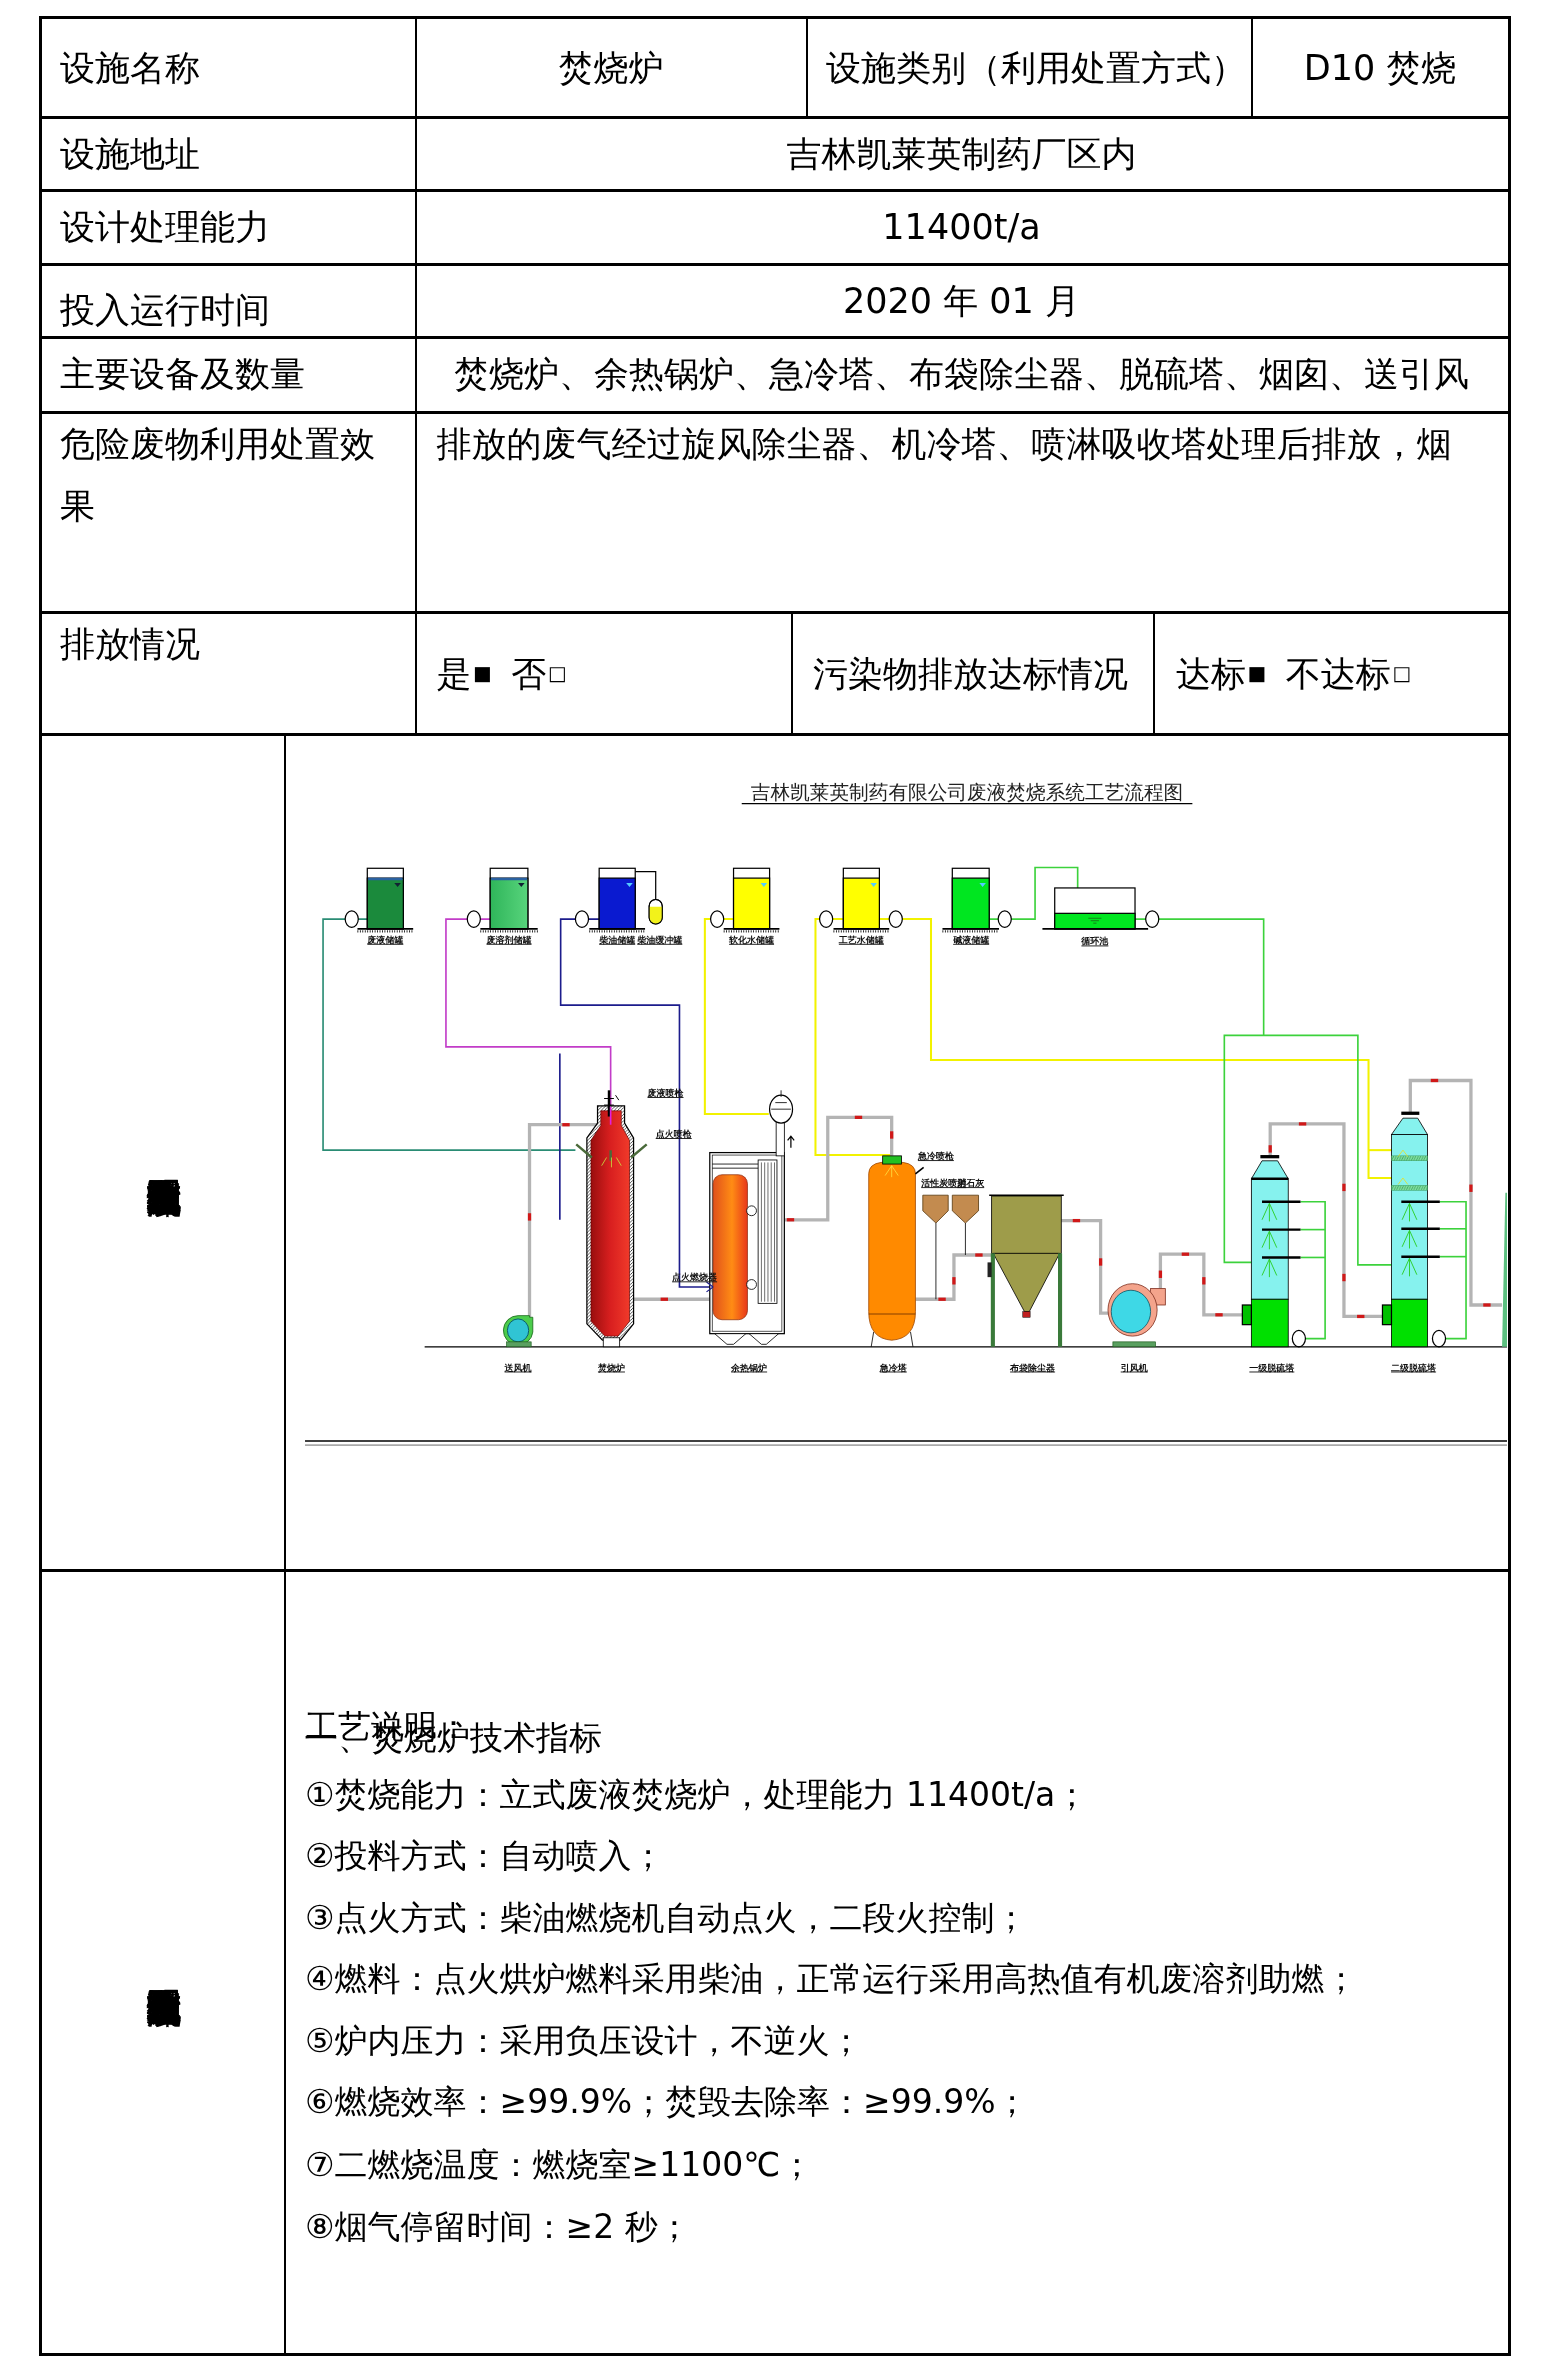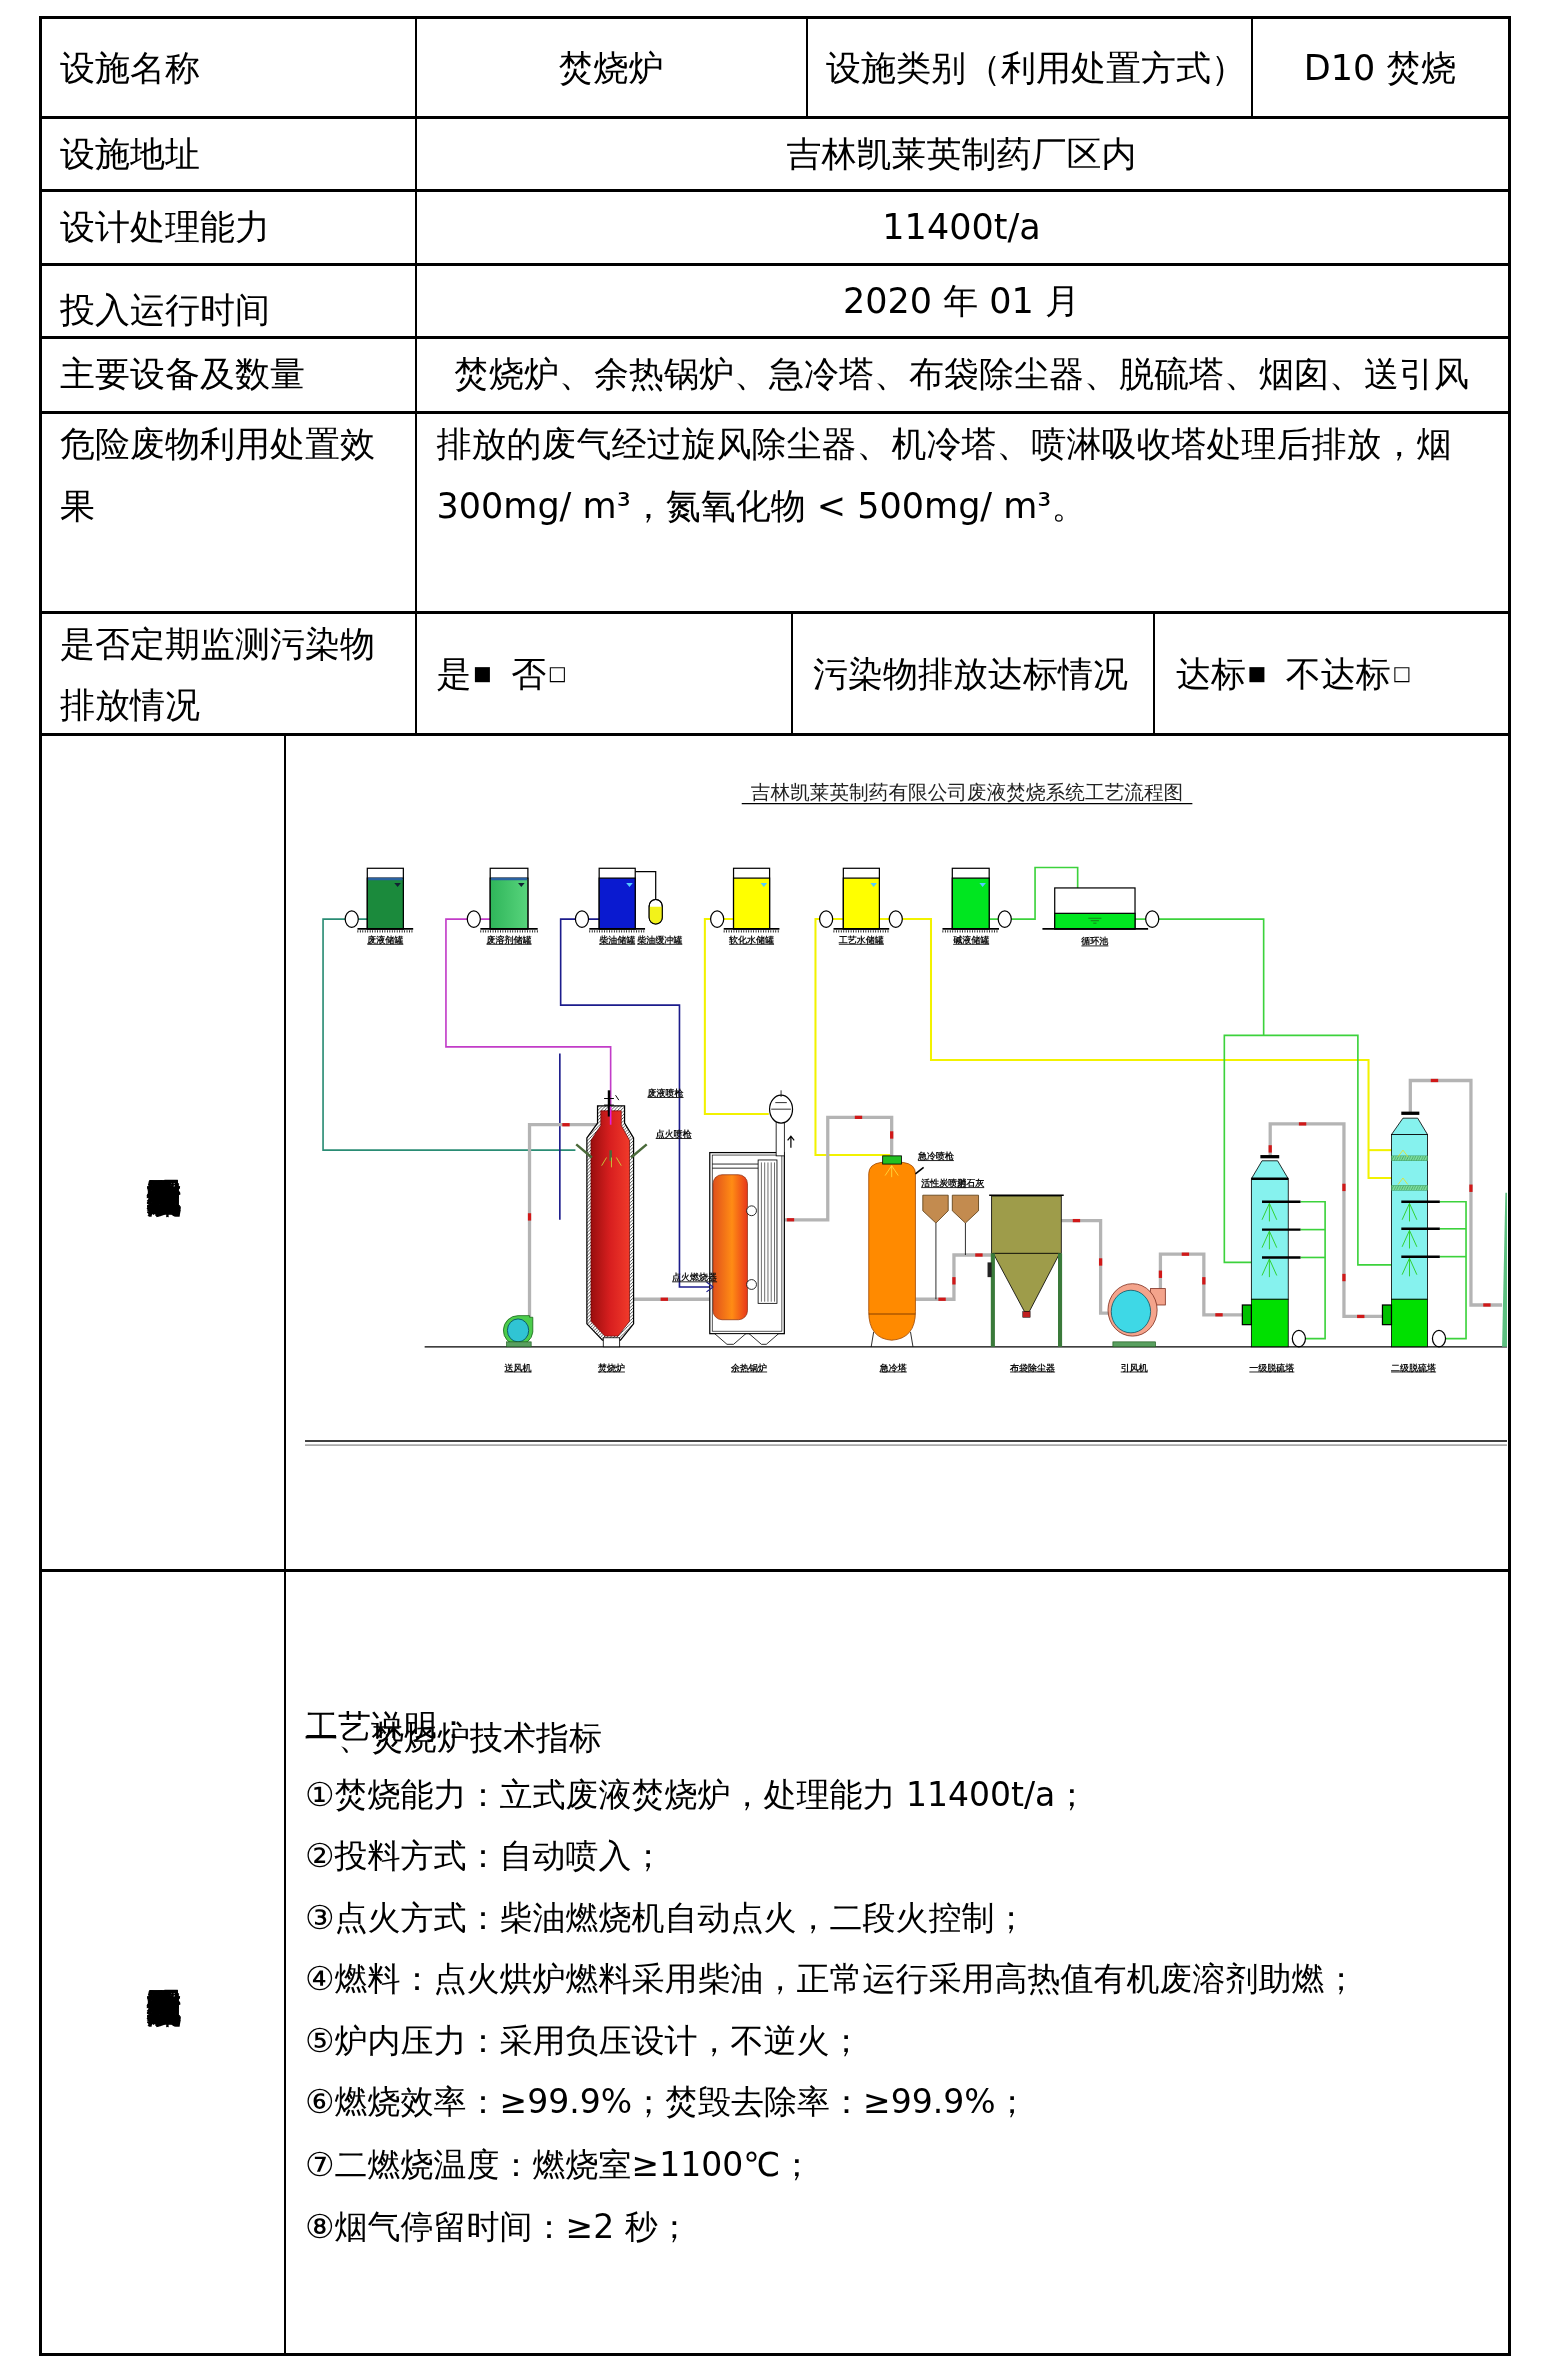--- a/index.html
+++ b/index.html
@@ -87,25 +87,23 @@
 <div class="cell center" style="left:416px; top:338px; width:1091px; height:72px">
   <span>焚烧炉、余热锅炉、急冷塔、布袋除尘器、脱硫塔、烟囱、送引风</span>
 </div>
 
 <div class="cell left stack" style="left:42px; top:413px; width:373px; height:198px; padding-left:18px; align-items:flex-start">
   <div class="ln">危险废物利用处置效</div>
   <div class="ln">果</div>
 </div>
 <div class="cell left stack" style="left:416px; top:413px; width:959px; height:198px; padding-left:20.5px; align-items:flex-start">
   <div class="ln">排放的废气经过旋风除尘器、机冷塔、喷淋吸收塔处理后排放，烟</div>
-  <div class="ln">300mg/ m³，氮氧化物 &lt; 500mg/ m³。</div>
 </div>
 
 <div class="cell left stack" style="left:42px; top:614px; width:373px; height:120px; padding-left:18px; align-items:flex-start">
-  <div class="ln" style="height:61px; line-height:61px">是否定期监测污染物</div>
   <div class="ln" style="height:61px; line-height:61px">排放情况</div>
 </div>
 <div class="cell left" style="left:416px; top:614px; width:375px; height:120px; padding-left:20.5px">
   <span>是</span>
   <span class="mark">■</span>
   <span class="gap"></span>
   <span>否</span>
   <span class="mark">□</span>
 </div>
 <div class="cell left" style="left:792px; top:614px; width:361px; height:120px; padding-left:21px">

